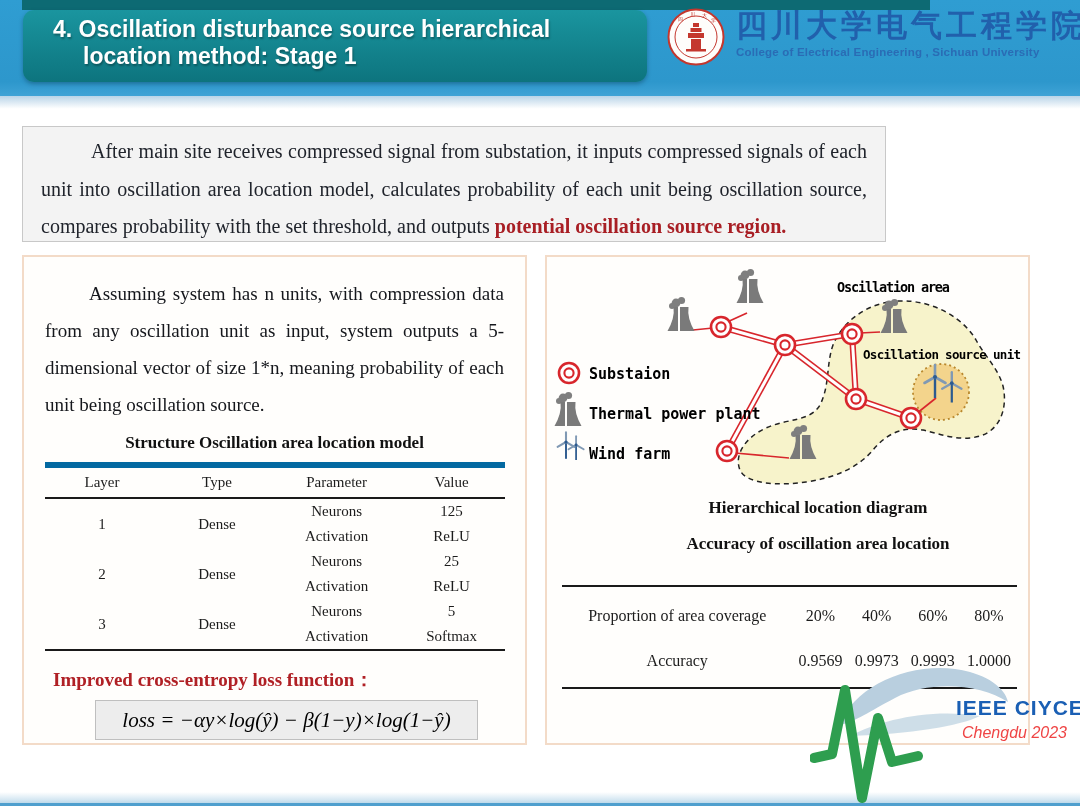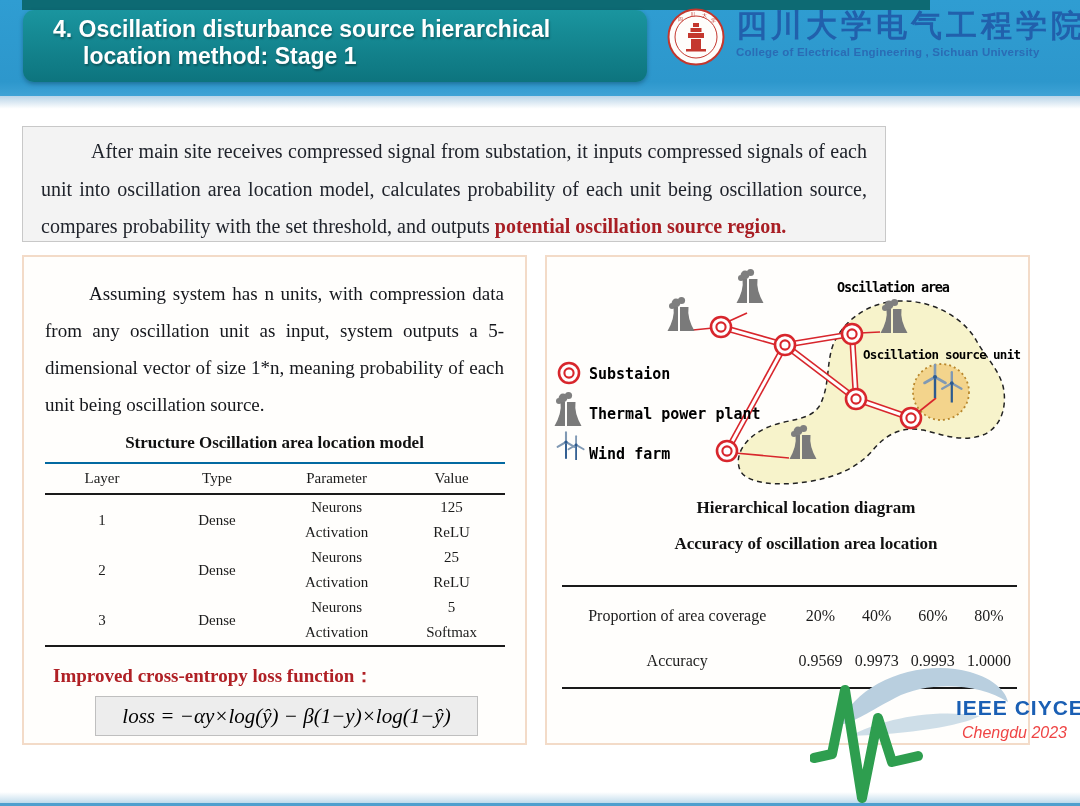--- a/index.html
+++ b/index.html
@@ -34,30 +34,30 @@
   .red-strong{color:#a81e24;font-weight:bold;}
   
   .panel{position:absolute;top:255px;height:490px;box-sizing:border-box;background:#fffefc;
     border:2px solid #f3dbc8;}
   .panel.left{left:22px;width:505px;}
   .panel.right{left:545px;width:485px;}
   .left-para{margin:18px 21px 0 21px;font-size:19px;line-height:37px;text-align:justify;
     text-indent:44px;color:#15171c;}
   .tbl-title{margin-top:10px;text-align:center;font-weight:bold;font-size:17px;color:#111;}
   table.model{width:460px;margin:9px auto 16px auto;border-collapse:collapse;font-size:15px;
-    color:#1c1c1c;border-top:2px solid #0369a1;border-bottom:2px solid #1a1a1a;}
+    color:#1c1c1c;border-top:6px solid #0369a1;border-bottom:2px solid #1a1a1a;}
   table.model th{font-weight:normal;height:27px;border-bottom:2px solid #1a1a1a;}
   table.model td{height:25px;text-align:center;padding:0;}
   .loss-label{margin:11px 0 0 29px;font-weight:bold;font-size:19px;color:#b02025;}
   .formula-box{margin:7px 0 0 71px;width:383px;height:40px;box-sizing:border-box;
     background:#ededed;border:1px solid #bfbfbf;display:flex;align-items:center;justify-content:center;
     font-style:italic;font-size:21px;color:#000000;}
   
   .diagram{position:absolute;left:0;top:2px;}
-  .cap{position:absolute;left:0;width:518px;text-align:center;font-weight:bold;font-size:17px;color:#111;}
+  .cap{position:absolute;left:0;width:518px;text-align:center;font-weight:bold;font-size:17px;color:#111;padding-left:12px;}
   .cap1{top:241px;}
   .cap2{top:277px;}
   .acc-table{position:absolute;left:15px;top:328px;width:455px;height:104px;box-sizing:border-box;
     border-top:2px solid #1a1a1a;border-bottom:2px solid #1a1a1a;font-size:16px;color:#1c1c1c;}
   .acc-row{display:flex;align-items:center;}
   .acc-row.r1{margin-top:20px;}
   .acc-row.r2{margin-top:27px;}
   .acc-label{width:234px;text-align:center;}
   .acc-val{width:57px;text-align:center;}
   

